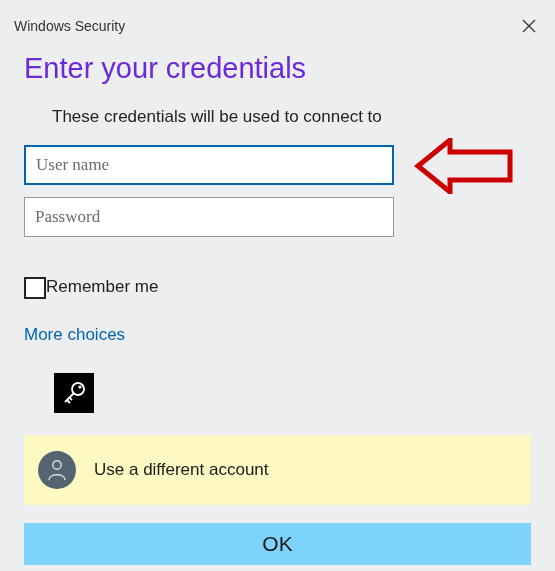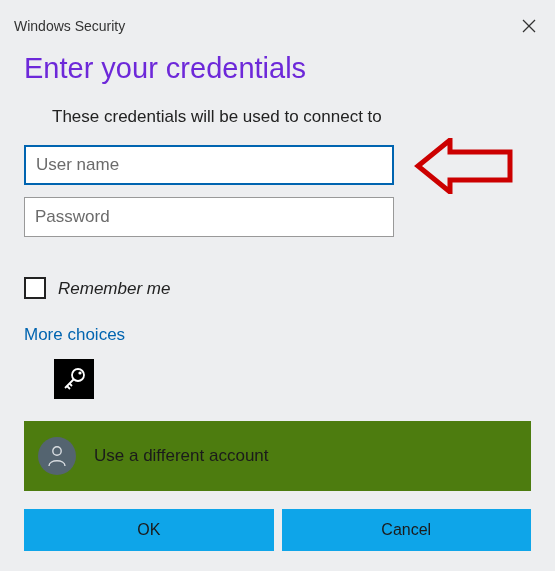--- a/index.html
+++ b/index.html
@@ -50,69 +50,68 @@
     }
     .input-field {
       width: 370px;
       height: 40px;
       border: 1px solid #999;
       background: #fff;
       font-size: 17px;
       padding: 0 10px;
       display: block;
       outline: none;
-      font-family: Liberation Sans, sans-serif;
+      font-family: Liberation Serif, serif;
     }
     .input-field::placeholder {
       color: #6b6b6b;
     }
     .input-username {
       border: 2px solid #0064b0;
       margin-bottom: 12px;
     }
     .input-password {
       margin-bottom: 40px;
     }
     .checkbox-row {
       display: flex;
-      align-items: flex-end;
-      gap: 12px;
+      align-items: flex-start;
+      gap: 0;
       margin-bottom: 26px;
       cursor: pointer;
-      font-style: italic;
     }
     .checkbox-box {
       width: 22px;
       height: 22px;
       border: 2px solid #222;
       background: #fff;
     }
     .checkbox-label {
       font-size: 17px;
       color: #222;
     }
     .more-choices {
       font-size: 17px;
       color: #0064b0;
       cursor: pointer;
       display: inline-block;
-      margin-bottom: 14px;
+      margin-bottom: 28px;
     }
     .key-tile {
       width: 40px;
       height: 40px;
       background: #000;
       display: flex;
       align-items: center;
       justify-content: center;
       margin-left: 30px;
       margin-bottom: 22px;
     }
     .diff-account {
-      background: #4d7c0f;
+      background: #fef9c3;
       padding: 16px 14px;
       display: flex;
       align-items: center;
       gap: 18px;
       margin: 0 24px 18px 24px;
       cursor: pointer;
     }
     .diff-account .avatar {
       width: 38px;
       height: 38px;
@@ -127,23 +126,23 @@
       color: #1b1b1b;
     }
     .button-row {
       display: flex;
       gap: 8px;
       padding: 0 24px 20px 24px;
     }
     .btn {
       flex: 1;
       height: 42px;
-      background: #0ea5e9;
+      background: #7dd3fc;
       border: none;
-      font-size: 16px;
+      font-size: 21px;
       color: #1b1b1b;
       cursor: pointer;
       font-family: inherit;
     }
     .annotation-arrow {
       position: absolute;
       left: 414px;
       top: 138px;
       pointer-events: none;
     }
@@ -192,18 +191,17 @@
     <svg width="20" height="22" viewBox="0 0 20 22">
       <circle cx="10" cy="6" r="4.2" fill="none" stroke="#d8dde1" stroke-width="1.4"></circle>
       <path d="M2 21 C2 14, 18 14, 18 21" fill="none" stroke="#d8dde1" stroke-width="1.4"></path>
     </svg>
   </div>
   <span class="diff-account-label">Use a different account</span>
 </div>
 
 <div class="button-row">
   <button class="btn">OK</button>
-  <button class="btn">Cancel</button>
 </div>
 
 <svg class="annotation-arrow" width="100" height="56" viewBox="0 0 100 56">
   <path d="M 96 14 L 96 42 L 36 42 L 36 54 L 4 28 L 36 2 L 36 14 Z" fill="none" stroke="#cc0000" stroke-width="5" stroke-linejoin="miter"></path>
 </svg>
 
 </body></html>

